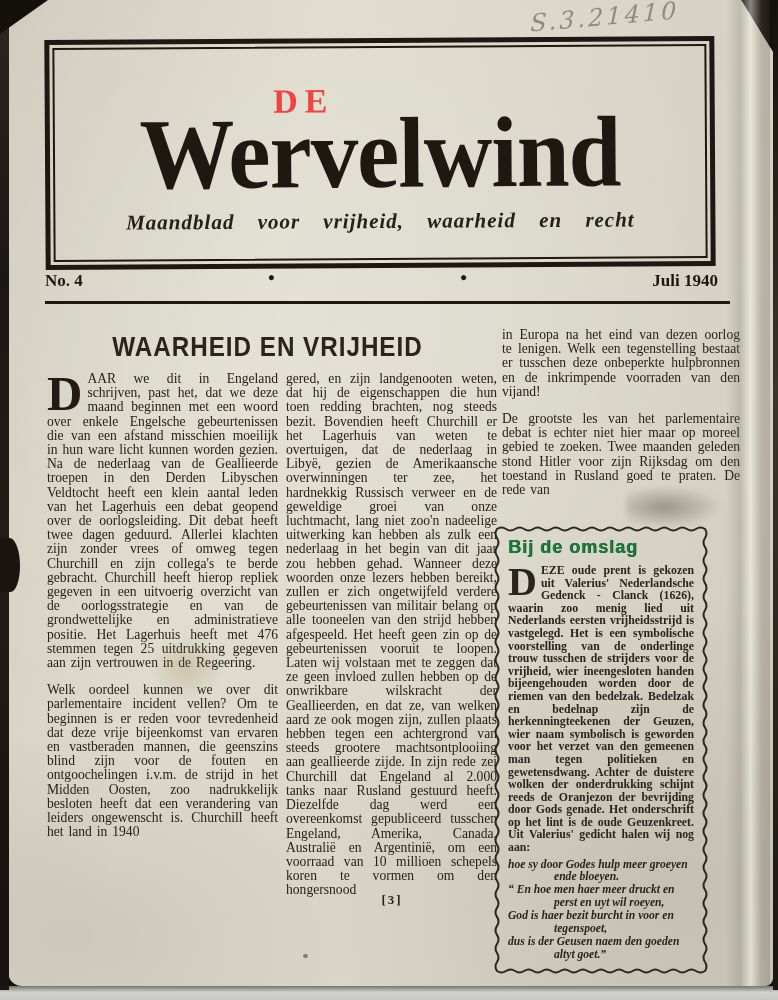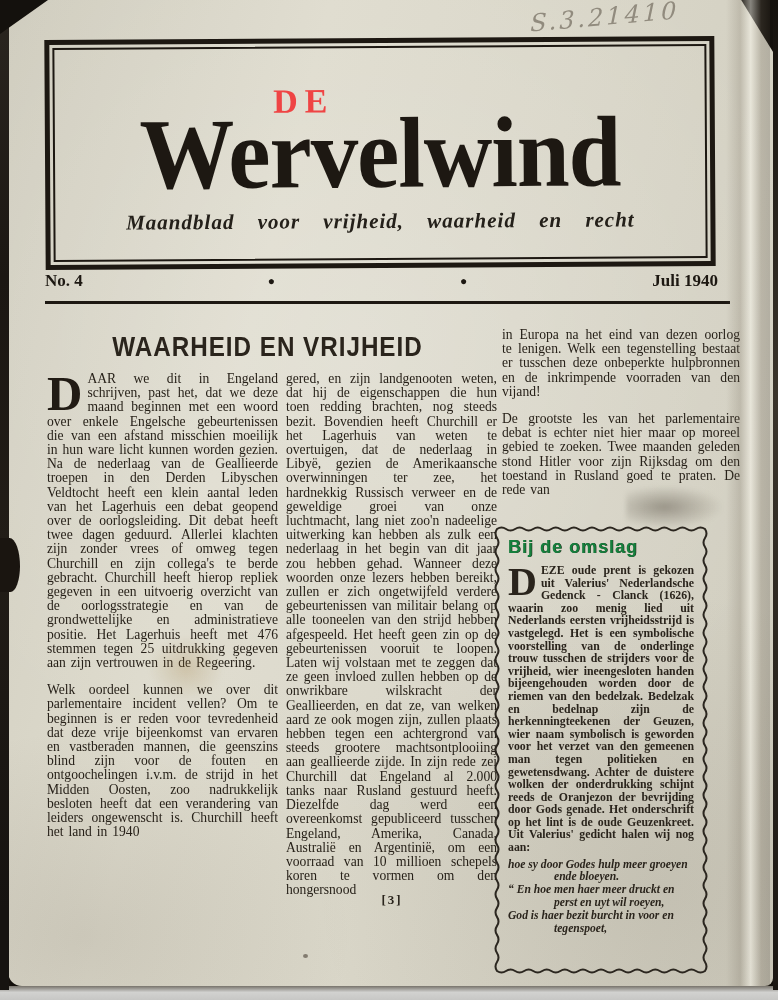--- a/index.html
+++ b/index.html
@@ -48,21 +48,21 @@
   .mast-inner{position:absolute;inset:3px;border:2px solid #1d1812;
          display:flex;flex-direction:column;align-items:center;}
   .kicker{margin-top:34px;position:relative;left:-76px;font-size:34px;font-weight:bold;
          letter-spacing:7px;color:#ef4444;}
   .mast-title{margin-top:-14px;font-size:95px;font-weight:bold;line-height:1;color:#1d1812;
          letter-spacing:-1px;transform:scaleY(1.06);}
   .tagline{margin-top:8px;font-size:21px;font-weight:bold;font-style:italic;color:#24201a;
          word-spacing:17px;letter-spacing:1px;}
 
   .issue-row{position:absolute;left:45px;top:271px;width:673px;display:flex;
-         align-items:center;justify-content:space-between;font-weight:bold;color:#1d1812;}
+         align-items:flex-start;justify-content:space-between;font-weight:bold;color:#1d1812;}
   .issue-no,.issue-date{font-size:17px;}
   .bullet{font-size:12px;line-height:1;}
   .distribution{font-size:19px;letter-spacing:2px;word-spacing:6px;}
   .rule{position:absolute;left:45px;top:301px;width:685px;height:3px;background:#1d1812;}
 
   .heading{position:absolute;left:45px;top:330px;width:445px;text-align:center;
          font-family:"Liberation Sans",sans-serif;font-weight:bold;font-size:25px;
          letter-spacing:1px;color:#2a241c;transform:scale(0.97,1.12);transform-origin:center top;}
 
   .col{position:absolute;text-align:justify;font-size:13.6px;line-height:14.2px;
@@ -138,20 +138,21 @@
       <p>De grootste les van het parlementaire debat is echter niet hier maar op moreel gebied te zoeken.  Twee maanden geleden stond Hitler voor zijn Rijksdag om den toestand in Rusland goed te praten. De rede van</p>
     </div>
 
     <div class="cover-box">
       <div class="cover-title">Bij de omslag</div>
       <div class="cover-body"><span class="cover-drop">D</span><span>EZE oude prent is gekozen uit Valerius' Nederlandsche Gedenck - Clanck (1626), waarin zoo menig lied uit Nederlands eersten vrijheidsstrijd is vastgelegd. Het is een symbolische voorstelling van de onderlinge trouw tusschen de strijders voor de vrijheid, wier ineengesloten handen bijeengehouden worden door de riemen van den bedelzak. Bedelzak en bedelnap zijn de herkenningteekenen der Geuzen, wier naam symbolisch is geworden voor het verzet van den gemeenen man tegen politieken en gewetensdwang. Achter de duistere wolken der onderdrukking schijnt reeds de Oranjezon der bevrijding door Gods genade. Het onderschrift op het lint is de oude Geuzenkreet. Uit Valerius' gedicht halen wij nog aan:</span></div>
       <div class="verses">
         <div class="verse">hoe sy door Godes hulp meer groeyen ende bloeyen.</div>
         <div class="verse">“ En hoe men haer meer druckt en perst en uyt wil roeyen,</div>
         <div class="verse">God is haer bezit burcht in voor en tegenspoet,</div>
+        <div class="verse">dus is der Geusen naem den goeden altyt goet.”</div>
       </div>
     <svg class="wavy-svg" width="214" height="448">
           <path d="M 3 3 q 4.521739130434782 -3 9.043478260869565 0 q 4.521739130434782 3 9.043478260869565 0 q 4.521739130434782 -3 9.043478260869565 0 q 4.521739130434782 3 9.043478260869565 0 q 4.521739130434782 -3 9.043478260869565 0 q 4.521739130434782 3 9.043478260869565 0 q 4.521739130434782 -3 9.043478260869565 0 q 4.521739130434782 3 9.043478260869565 0 q 4.521739130434782 -3 9.043478260869565 0 q 4.521739130434782 3 9.043478260869565 0 q 4.521739130434782 -3 9.043478260869565 0 q 4.521739130434782 3 9.043478260869565 0 q 4.521739130434782 -3 9.043478260869565 0 q 4.521739130434782 3 9.043478260869565 0 q 4.521739130434782 -3 9.043478260869565 0 q 4.521739130434782 3 9.043478260869565 0 q 4.521739130434782 -3 9.043478260869565 0 q 4.521739130434782 3 9.043478260869565 0 q 4.521739130434782 -3 9.043478260869565 0 q 4.521739130434782 3 9.043478260869565 0 q 4.521739130434782 -3 9.043478260869565 0 q 4.521739130434782 3 9.043478260869565 0 q 4.521739130434782 -3 9.043478260869565 0 q 3 4.510204081632653 0 9.020408163265307 q -3 4.510204081632653 0 9.020408163265307 q 3 4.510204081632653 0 9.020408163265307 q -3 4.510204081632653 0 9.020408163265307 q 3 4.510204081632653 0 9.020408163265307 q -3 4.510204081632653 0 9.020408163265307 q 3 4.510204081632653 0 9.020408163265307 q -3 4.510204081632653 0 9.020408163265307 q 3 4.510204081632653 0 9.020408163265307 q -3 4.510204081632653 0 9.020408163265307 q 3 4.510204081632653 0 9.020408163265307 q -3 4.510204081632653 0 9.020408163265307 q 3 4.510204081632653 0 9.020408163265307 q -3 4.510204081632653 0 9.020408163265307 q 3 4.510204081632653 0 9.020408163265307 q -3 4.510204081632653 0 9.020408163265307 q 3 4.510204081632653 0 9.020408163265307 q -3 4.510204081632653 0 9.020408163265307 q 3 4.510204081632653 0 9.020408163265307 q -3 4.510204081632653 0 9.020408163265307 q 3 4.510204081632653 0 9.020408163265307 q -3 4.510204081632653 0 9.020408163265307 q 3 4.510204081632653 0 9.020408163265307 q -3 4.510204081632653 0 9.020408163265307 q 3 4.510204081632653 0 9.020408163265307 q -3 4.510204081632653 0 9.020408163265307 q 3 4.510204081632653 0 9.020408163265307 q -3 4.510204081632653 0 9.020408163265307 q 3 4.510204081632653 0 9.020408163265307 q -3 4.510204081632653 0 9.020408163265307 q 3 4.510204081632653 0 9.020408163265307 q -3 4.510204081632653 0 9.020408163265307 q 3 4.510204081632653 0 9.020408163265307 q -3 4.510204081632653 0 9.020408163265307 q 3 4.510204081632653 0 9.020408163265307 q -3 4.510204081632653 0 9.020408163265307 q 3 4.510204081632653 0 9.020408163265307 q -3 4.510204081632653 0 9.020408163265307 q 3 4.510204081632653 0 9.020408163265307 q -3 4.510204081632653 0 9.020408163265307 q 3 4.510204081632653 0 9.020408163265307 q -3 4.510204081632653 0 9.020408163265307 q 3 4.510204081632653 0 9.020408163265307 q -3 4.510204081632653 0 9.020408163265307 q 3 4.510204081632653 0 9.020408163265307 q -3 4.510204081632653 0 9.020408163265307 q 3 4.510204081632653 0 9.020408163265307 q -3 4.510204081632653 0 9.020408163265307 q 3 4.510204081632653 0 9.020408163265307 q -4.521739130434782 3 -9.043478260869565 0 q -4.521739130434782 -3 -9.043478260869565 0 q -4.521739130434782 3 -9.043478260869565 0 q -4.521739130434782 -3 -9.043478260869565 0 q -4.521739130434782 3 -9.043478260869565 0 q -4.521739130434782 -3 -9.043478260869565 0 q -4.521739130434782 3 -9.043478260869565 0 q -4.521739130434782 -3 -9.043478260869565 0 q -4.521739130434782 3 -9.043478260869565 0 q -4.521739130434782 -3 -9.043478260869565 0 q -4.521739130434782 3 -9.043478260869565 0 q -4.521739130434782 -3 -9.043478260869565 0 q -4.521739130434782 3 -9.043478260869565 0 q -4.521739130434782 -3 -9.043478260869565 0 q -4.521739130434782 3 -9.043478260869565 0 q -4.521739130434782 -3 -9.043478260869565 0 q -4.521739130434782 3 -9.043478260869565 0 q -4.521739130434782 -3 -9.043478260869565 0 q -4.521739130434782 3 -9.043478260869565 0 q -4.521739130434782 -3 -9.043478260869565 0 q -4.521739130434782 3 -9.043478260869565 0 q -4.521739130434782 -3 -9.043478260869565 0 q -4.521739130434782 3 -9.043478260869565 0 q -3 -4.510204081632653 0 -9.020408163265307 q 3 -4.510204081632653 0 -9.020408163265307 q -3 -4.510204081632653 0 -9.020408163265307 q 3 -4.510204081632653 0 -9.020408163265307 q -3 -4.510204081632653 0 -9.020408163265307 q 3 -4.510204081632653 0 -9.020408163265307 q -3 -4.510204081632653 0 -9.020408163265307 q 3 -4.510204081632653 0 -9.020408163265307 q -3 -4.510204081632653 0 -9.020408163265307 q 3 -4.510204081632653 0 -9.020408163265307 q -3 -4.510204081632653 0 -9.020408163265307 q 3 -4.510204081632653 0 -9.020408163265307 q -3 -4.510204081632653 0 -9.020408163265307 q 3 -4.510204081632653 0 -9.020408163265307 q -3 -4.510204081632653 0 -9.020408163265307 q 3 -4.510204081632653 0 -9.020408163265307 q -3 -4.510204081632653 0 -9.020408163265307 q 3 -4.510204081632653 0 -9.020408163265307 q -3 -4.510204081632653 0 -9.020408163265307 q 3 -4.510204081632653 0 -9.020408163265307 q -3 -4.510204081632653 0 -9.020408163265307 q 3 -4.510204081632653 0 -9.020408163265307 q -3 -4.510204081632653 0 -9.020408163265307 q 3 -4.510204081632653 0 -9.020408163265307 q -3 -4.510204081632653 0 -9.020408163265307 q 3 -4.510204081632653 0 -9.020408163265307 q -3 -4.510204081632653 0 -9.020408163265307 q 3 -4.510204081632653 0 -9.020408163265307 q -3 -4.510204081632653 0 -9.020408163265307 q 3 -4.510204081632653 0 -9.020408163265307 q -3 -4.510204081632653 0 -9.020408163265307 q 3 -4.510204081632653 0 -9.020408163265307 q -3 -4.510204081632653 0 -9.020408163265307 q 3 -4.510204081632653 0 -9.020408163265307 q -3 -4.510204081632653 0 -9.020408163265307 q 3 -4.510204081632653 0 -9.020408163265307 q -3 -4.510204081632653 0 -9.020408163265307 q 3 -4.510204081632653 0 -9.020408163265307 q -3 -4.510204081632653 0 -9.020408163265307 q 3 -4.510204081632653 0 -9.020408163265307 q -3 -4.510204081632653 0 -9.020408163265307 q 3 -4.510204081632653 0 -9.020408163265307 q -3 -4.510204081632653 0 -9.020408163265307 q 3 -4.510204081632653 0 -9.020408163265307 q -3 -4.510204081632653 0 -9.020408163265307 q 3 -4.510204081632653 0 -9.020408163265307 q -3 -4.510204081632653 0 -9.020408163265307 q 3 -4.510204081632653 0 -9.020408163265307 q -3 -4.510204081632653 0 -9.020408163265307 Z" fill="none" stroke="#2b261f" stroke-width="2"></path>
         </svg>
       </div>
 
     <div class="page-num">[3]</div>
   </div>
 
   <div class="fold"></div>

